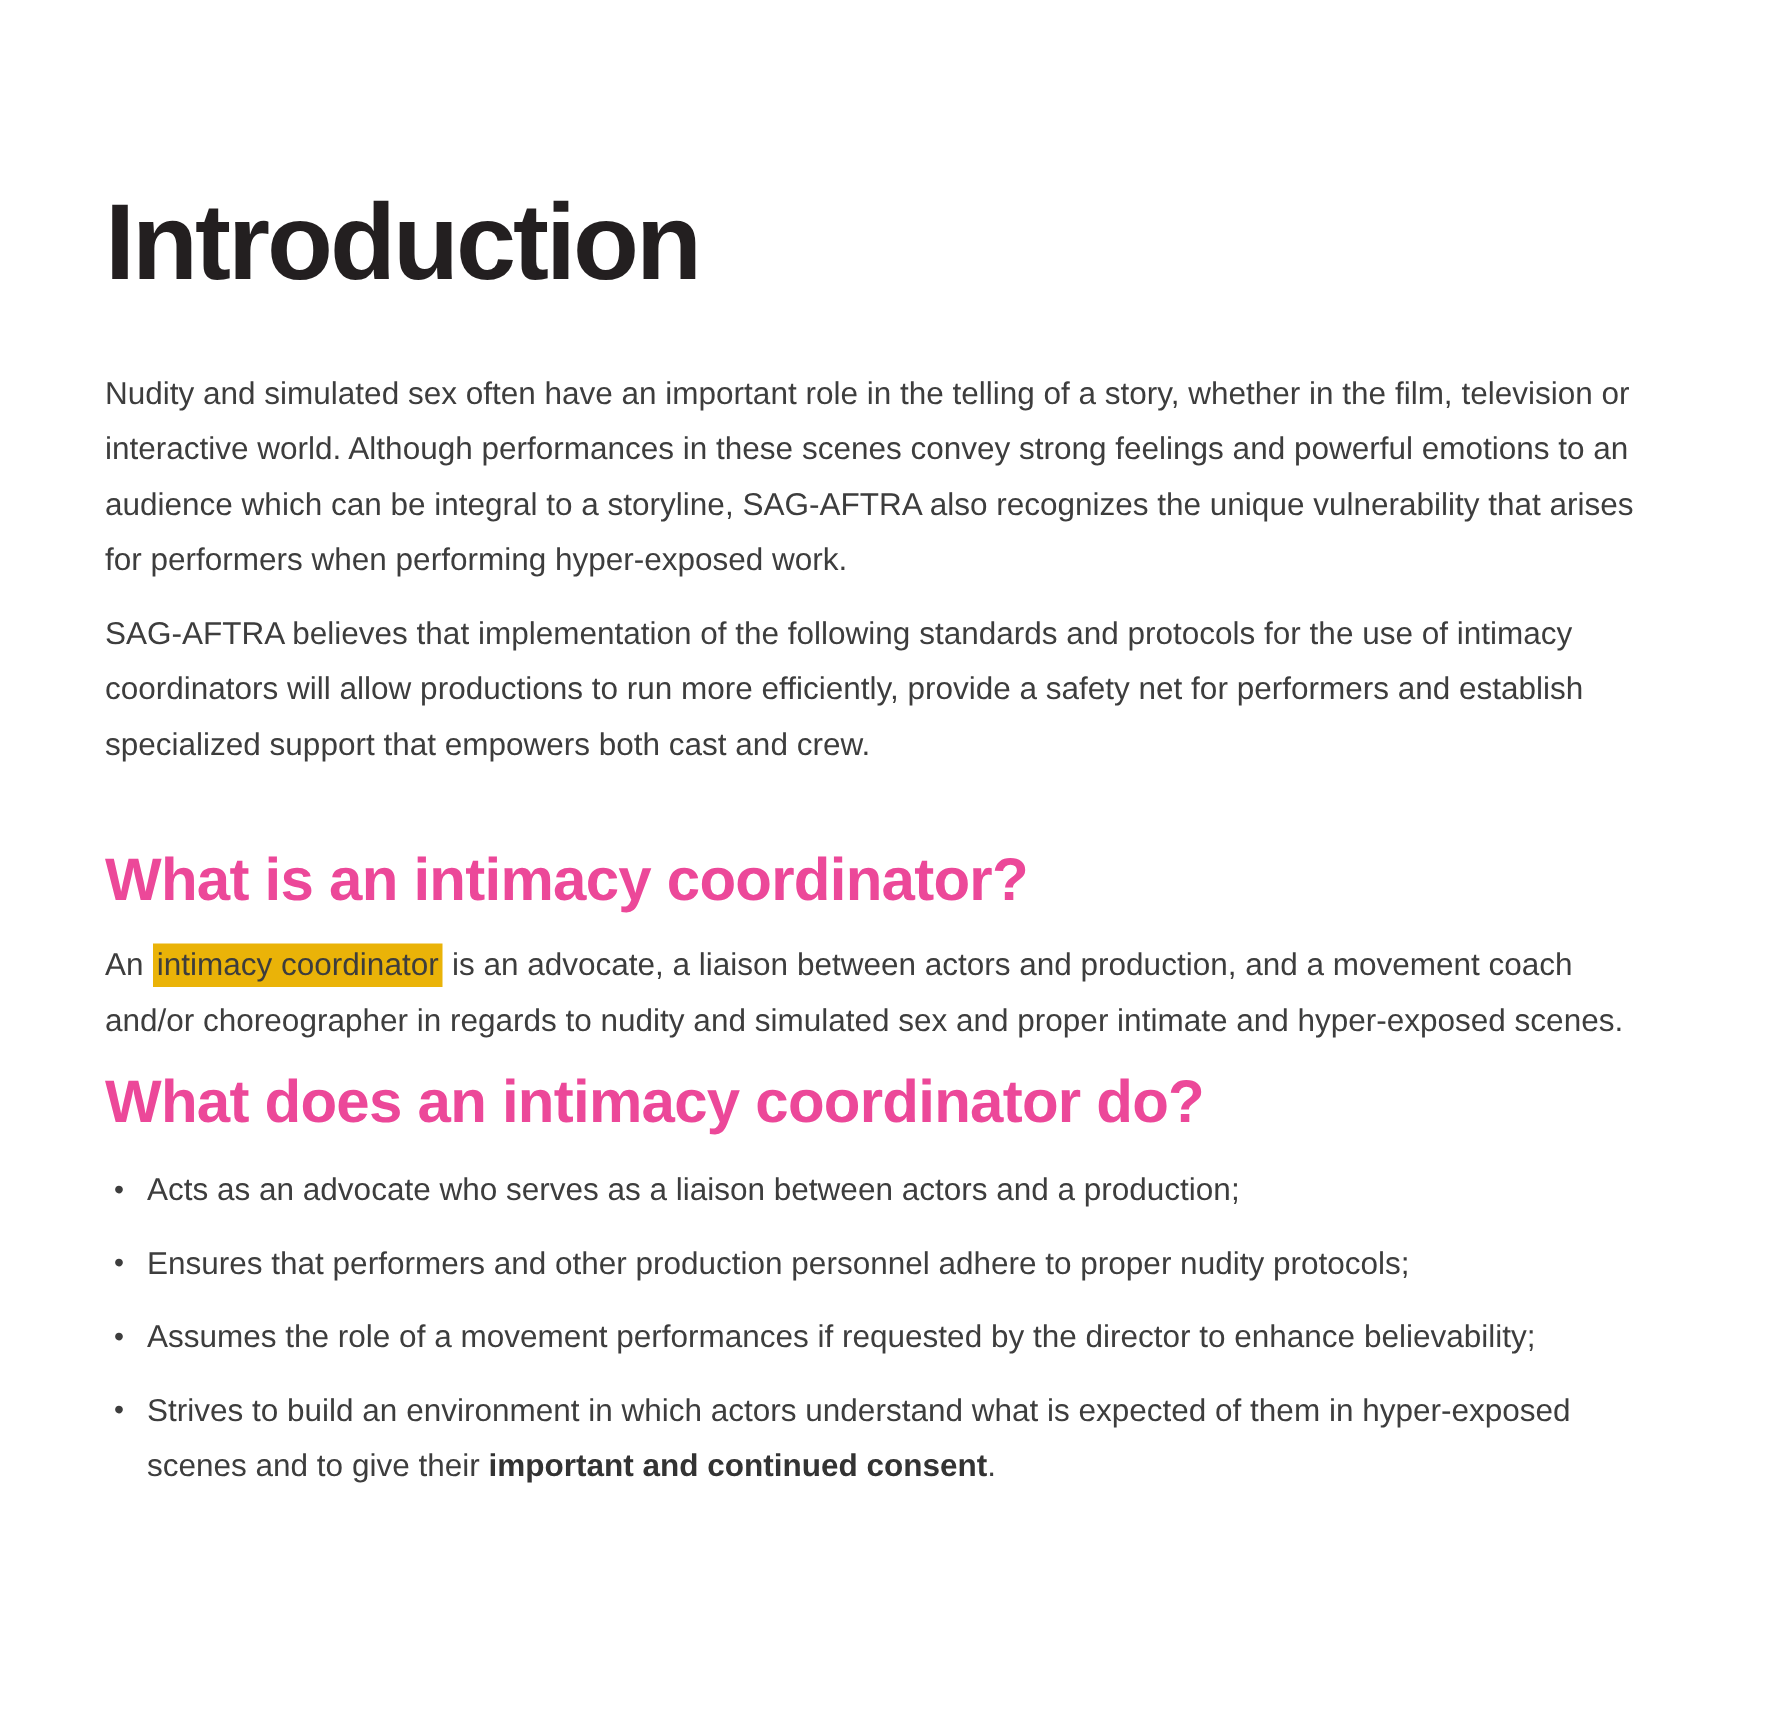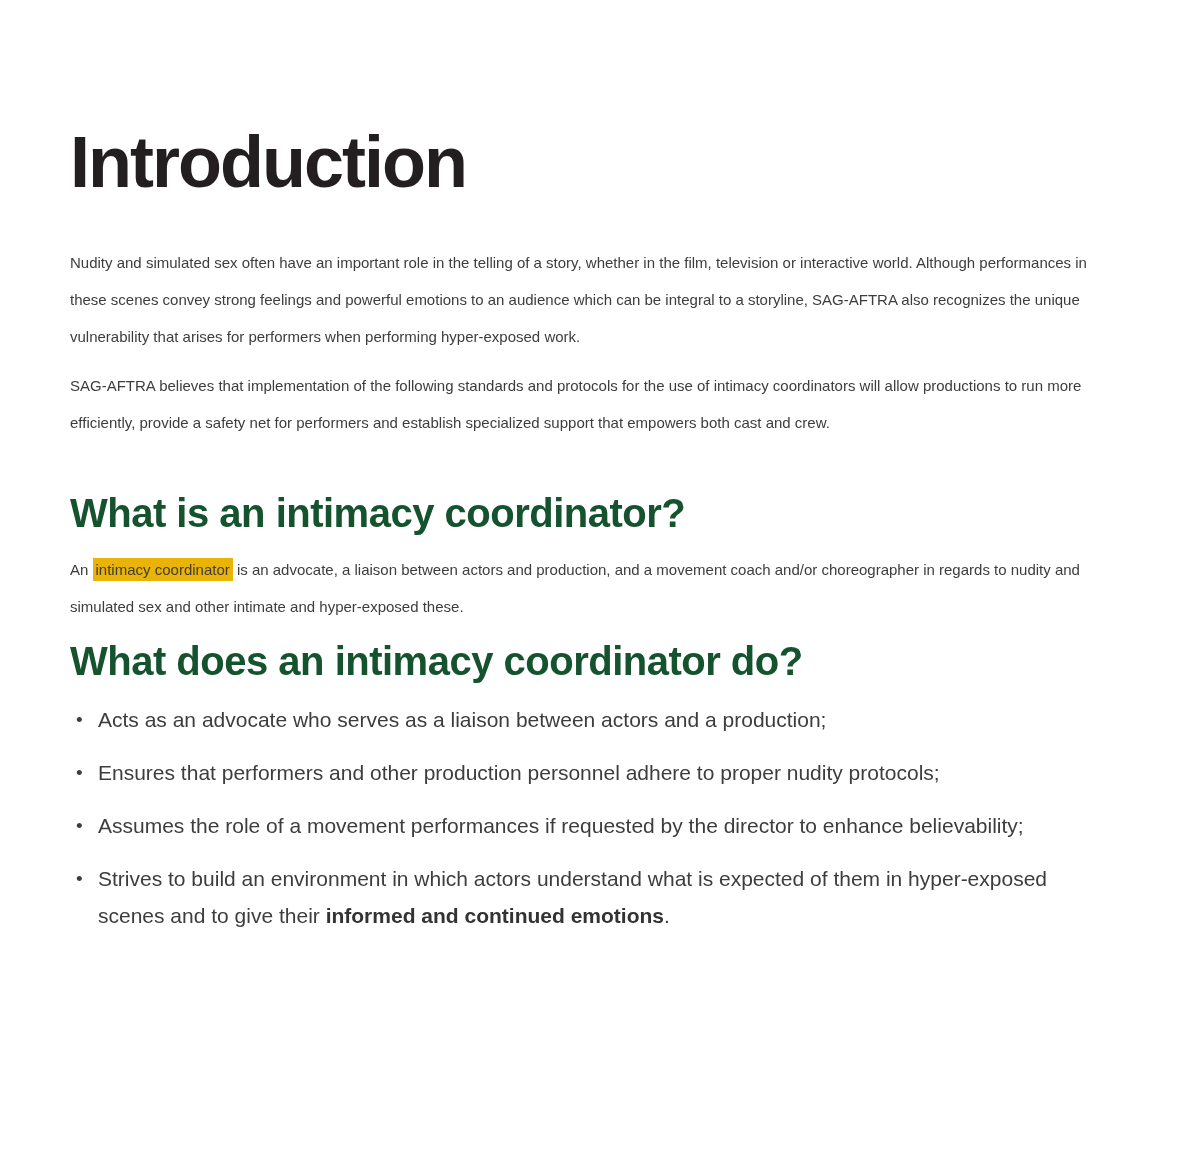--- a/index.html
+++ b/index.html
@@ -27,49 +27,49 @@
   h1.doc-title {
     margin: 0 0 46px 0;
     font-size: 72px;
     line-height: 1.0;
     font-weight: 800;
     letter-spacing: -2px;
     color: #231f20;
   }
   p.body-text {
     margin: 0 0 12px 0;
-    font-size: 15px;
+    font-size: 21px;
     line-height: 37px;
     font-weight: 400;
     color: #3d3d3d;
   }
   h2.section-heading {
     margin: 0 0 14px 0;
     font-size: 40px;
     line-height: 48px;
     font-weight: 800;
     letter-spacing: -0.5px;
-    color: #14532d;
+    color: #ec4899;
   }
   h2.mt-what-is { margin-top: 48px; }
   h2.mt-what-does { }
   mark.term-highlight {
     background-color: #eab308;
     color: #3d3d3d;
     padding: 3px 3px;
   }
   ul.duties-list {
     list-style: none;
     margin: 16px 0 0 0;
     padding: 0 0 0 6px;
   }
   ul.duties-list li {
     position: relative;
     padding-left: 22px;
-    margin: 16px 0 12px 0;
+    margin: 4px 0 12px 0;
     font-size: 21px;
     line-height: 37px;
     color: #3d3d3d;
   }
   ul.duties-list li::before {
     content: "\2022";
     position: absolute;
     left: 0;
     top: 0;
     font-size: 19px;
@@ -87,25 +87,25 @@
   <div class="content">
 
     <h1 class="doc-title">Introduction</h1>
 
     <p class="body-text">Nudity and simulated sex often have an important role in the telling of a story, whether in the film, television or interactive world. Although performances in these scenes convey strong feelings and powerful emotions to an audience which can be integral to a storyline, SAG-AFTRA also recognizes the unique vulnerability that arises for performers when performing hyper-exposed work.</p>
 
     <p class="body-text">SAG-AFTRA believes that implementation of the following standards and protocols for the use of intimacy coordinators will allow productions to run more efficiently, provide a safety net for performers and establish specialized support that empowers both cast and crew.</p>
 
     <h2 class="section-heading mt-what-is">What is an intimacy coordinator?</h2>
 
-    <p class="body-text"><span>An </span><mark class="term-highlight">intimacy coordinator</mark><span> is an advocate, a liaison between actors and production, and a movement coach and/or choreographer in regards to nudity and simulated sex and other intimate and hyper-exposed these.</span></p>
+    <p class="body-text"><span>An </span><mark class="term-highlight">intimacy coordinator</mark><span> is an advocate, a liaison between actors and production, and a movement coach and/or choreographer in regards to nudity and simulated sex and proper intimate and hyper-exposed scenes.</span></p>
 
     <h2 class="section-heading mt-what-does">What does an intimacy coordinator do?</h2>
 
     <ul class="duties-list">
       <li>Acts as an advocate who serves as a liaison between actors and a production;</li>
       <li>Ensures that performers and other production personnel adhere to proper nudity protocols;</li>
       <li>Assumes the role of a movement performances if requested by the director to enhance believability;</li>
-      <li><span>Strives to build an environment in which actors understand what is expected of them in hyper-exposed scenes and to give their </span><strong class="bold-phrase">informed and continued emotions</strong><span>.</span></li>
+      <li><span>Strives to build an environment in which actors understand what is expected of them in hyper-exposed scenes and to give their </span><strong class="bold-phrase">important and continued consent</strong><span>.</span></li>
     </ul>
 
   </div>
 </div>
 
 </body></html>

